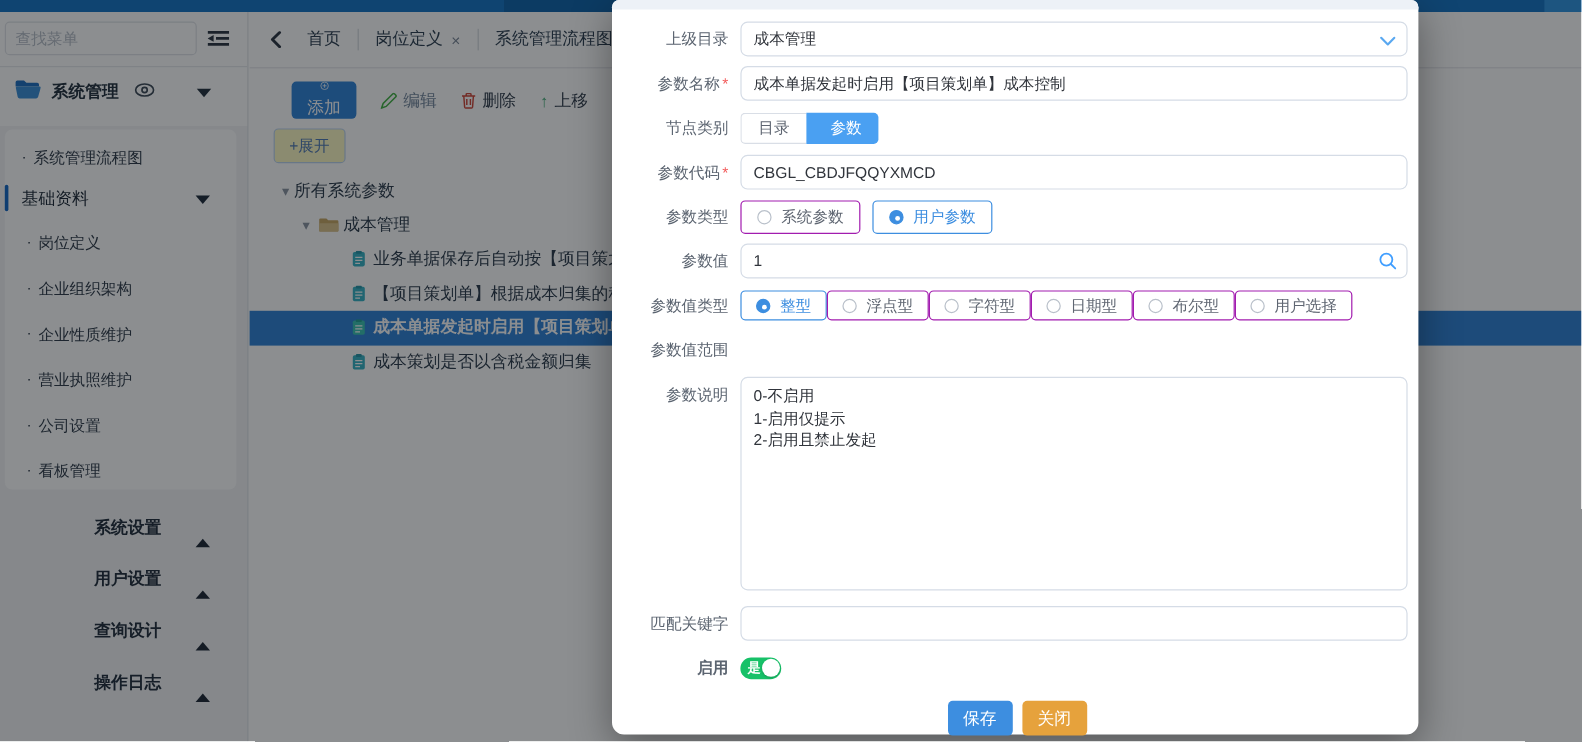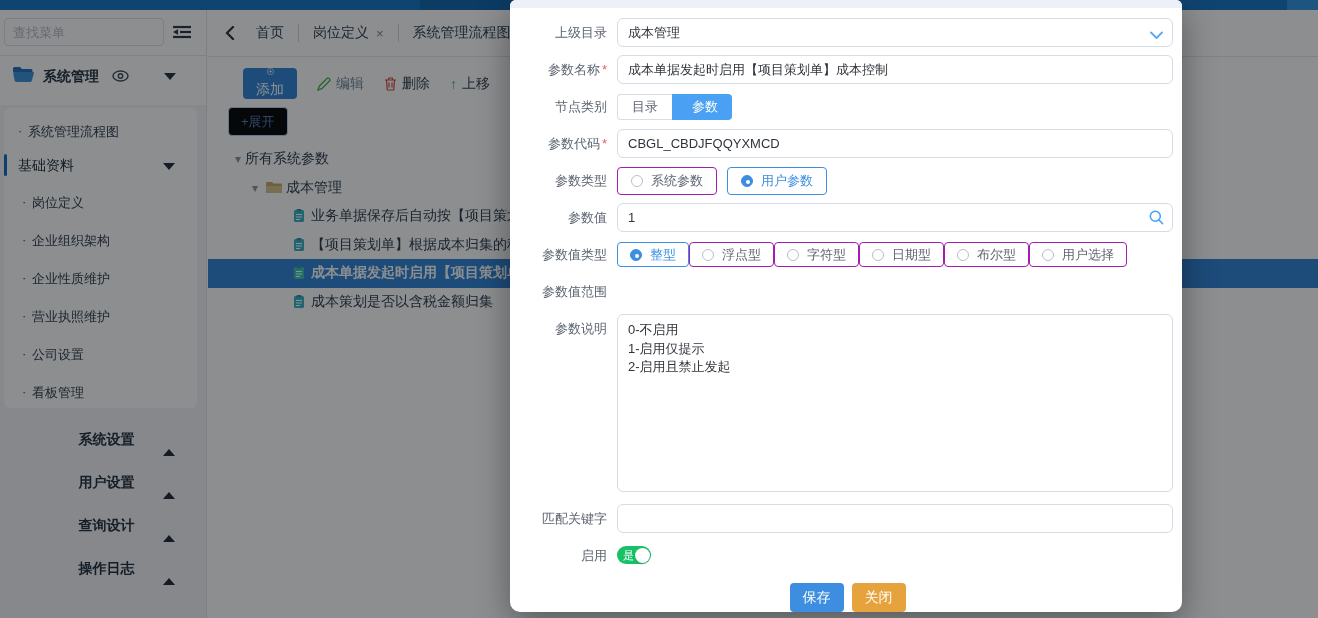--- a/index.html
+++ b/index.html
@@ -43,21 +43,21 @@
   .tab-sep { width:1px; height:18px; background:#d5d9de; }
   .tab-close { color:#7a8696; font-size:13px; cursor:pointer; }
 
   .toolbar { display:flex; align-items:center; gap:20px; padding:11px 0 0 35px; }
   .btn-add { display:flex; align-items:center; gap:6px; background:#2e82d8; color:#fff; font-size:14px; height:31px; padding:0 13px; border-radius:4px; border:none; cursor:pointer;flex-direction:column; }
   .tool-link { display:flex; align-items:center; gap:5px; font-size:14px; color:#303c4a; background:none; border:none; cursor:pointer; white-space:nowrap; }
   .tool-link.edit span.txt { color:#72859b; }
   .arrow-up { color:#4caf7d; font-size:14px; }
   .arrow-down { color:#3dbd9e; font-size:14px; }
 
-  .btn-expand { margin:8px 0 0 20px; height:29px; padding:0 12px; font-size:13px; color:#4f79b3; background:#000000; border:1px solid #bcd4ef; border-radius:4px; cursor:pointer; }
+  .btn-expand { margin:8px 0 0 20px; height:29px; padding:0 12px; font-size:13px; color:#4f79b3; background:#fef9c3; border:1px solid #bcd4ef; border-radius:4px; cursor:pointer; }
 
   .tree { margin-top:9px; }
   .tree-row { height:28.5px; display:flex; align-items:center; font-size:14px; color:#2b3a4a; white-space:nowrap; overflow:hidden; cursor:pointer; }
   .tree-caret { color:#8a93a0; font-size:12px; width:14px; text-align:center; }
   .tree-row.root { padding-left:23px; }
   .tree-row.folder { padding-left:40px; gap:3px; }
   .tree-row.leaf { padding-left:85px; gap:6px; }
   .tree-row.selected { background:#2e81d6; color:#fff; font-weight:600; }
   .doc-ic { flex:0 0 auto; }
 
@@ -409,21 +409,21 @@
         </div>
       </div>
 
       <div class="frow">
         <span class="flabel"><span>匹配关键字</span></span>
         <div class="fctrl">
           <input class="tinput" value="" style="">
         </div>
       </div>
 
-      <div class="frow" style="align-items:flex-start;">
+      <div class="frow" style="align-items:center;font-weight:bold;">
         <span class="flabel"><span>启用</span></span>
         <div class="fctrl">
           <span class="toggle">
             <span class="t-label">是</span>
             <span class="knob"></span>
           </span>
         </div>
       </div>
 
       <div class="btn-row">

